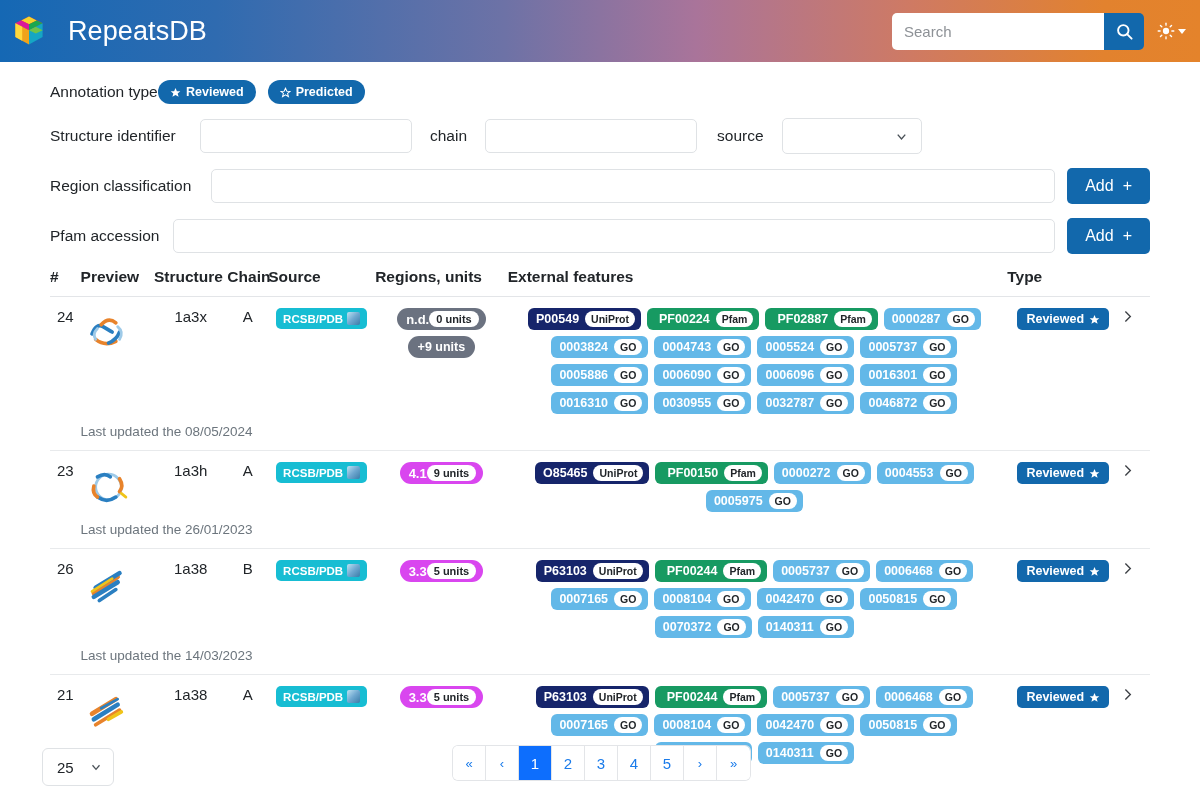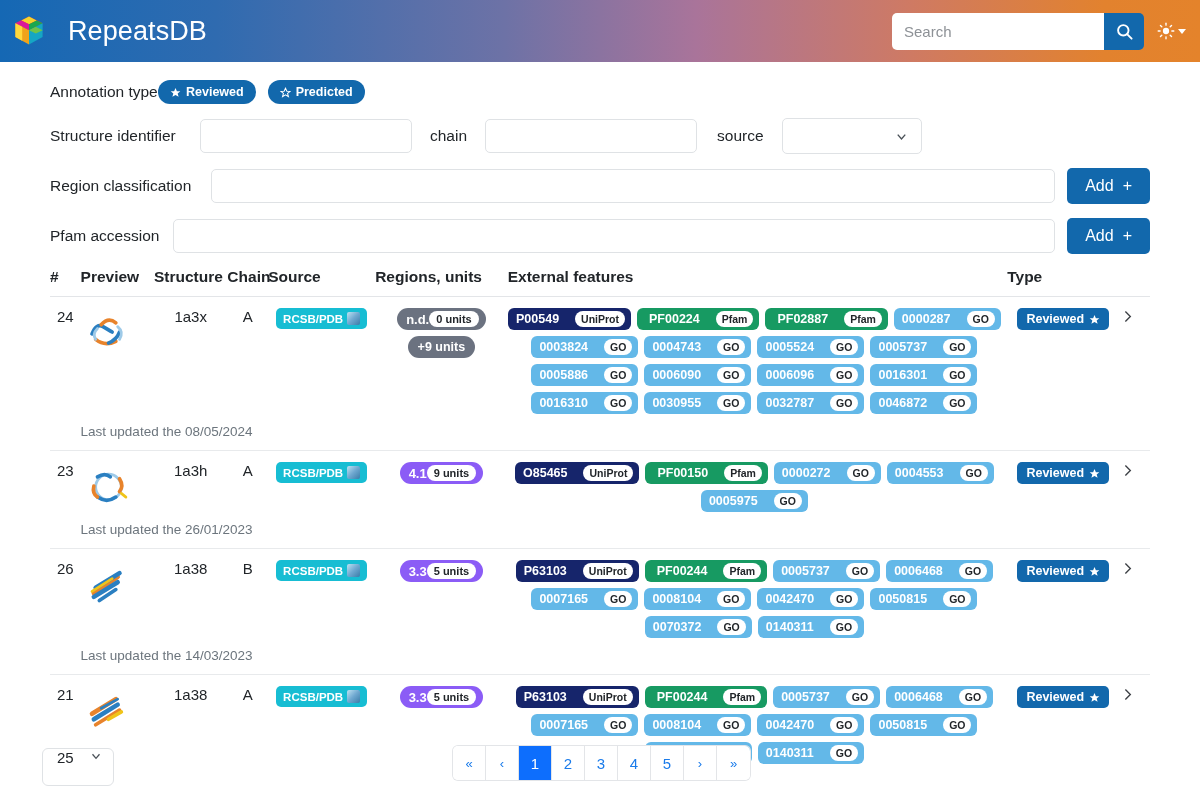--- a/index.html
+++ b/index.html
@@ -107,45 +107,45 @@
     white-space:nowrap;
   }
   .mini-icon{ width:13px; height:13px; display:inline-block; border-radius:2px;
     background:linear-gradient(135deg,#bfe3f2 0%,#6fa8d0 50%,#3a7ca8 100%); }
 
   .badge-reg{
     display:inline-flex; align-items:center; border-radius:16px;
     padding:3px 7px 3px 9px; font-size:13px; font-weight:bold; color:#fff; margin-bottom:6px;
   }
   .reg-gray{ background:#6b7280; }
-  .reg-pink{ background:#8b5cf6; }
+  .reg-pink{ background:#d946ef; }
   .reg-count{ background:#fff; color:#212529; border-radius:12px; font-size:11px; padding:2px 7px; }
   .reg-plain{ background:#6b7280; color:#fff; border-radius:16px; font-size:12.5px; font-weight:bold; padding:4px 10px; display:inline-block;}
 
   .feat{
-    display:inline-flex; align-items:center; gap:16px; border-radius:6px;
+    display:inline-flex; align-items:center; gap:6px; border-radius:6px;
     padding:3px 6px 3px 8px; font-size:12.5px; font-weight:bold; color:#fff;
     margin:0 6px 6px 0; white-space:nowrap; cursor:pointer;
   }
   .feat-uniprot{ background:#16256b; }
   .feat-pfam{ background:#179a62;padding-left:12px; }
   .feat-go{ background:#63b8e8; }
   .feat-tag{ background:#fff; border-radius:9px; font-size:10.5px; padding:2px 6px; color:#212529; font-weight:bold; }
 
   .badge-type{
     background:#1268ac; color:#fff; font-size:12.5px; font-weight:bold;
     border-radius:5px; padding:4px 9px; display:inline-flex; align-items:center; gap:5px;
   }
   .arrow-cell{ text-align:right; }
 
   
   .pagesize{
     position:absolute; left:42px; bottom:14px;
     width:72px; height:38px; border:1px solid #dfe2e5; border-radius:6px; background:#fff;
-    display:flex; align-items:flex-start; justify-content:space-between; padding:0 10px 0 14px;
+    display:flex; align-items:center; justify-content:space-between; padding:0 10px 0 14px;
     font-size:15px; cursor:pointer; z-index:20;
   }
   .pagination{
     position:absolute; left:453px; bottom:20px; display:flex; z-index:20;
     border-radius:5px; overflow:hidden; box-shadow:0 0 0 1px #e3e5e8;
   }
   .pg{
     min-width:33px; height:34px; background:#fff; color:#1a7bea;
     display:flex; align-items:center; justify-content:center; font-size:15px;
     border-right:1px solid #e3e5e8; cursor:pointer;

